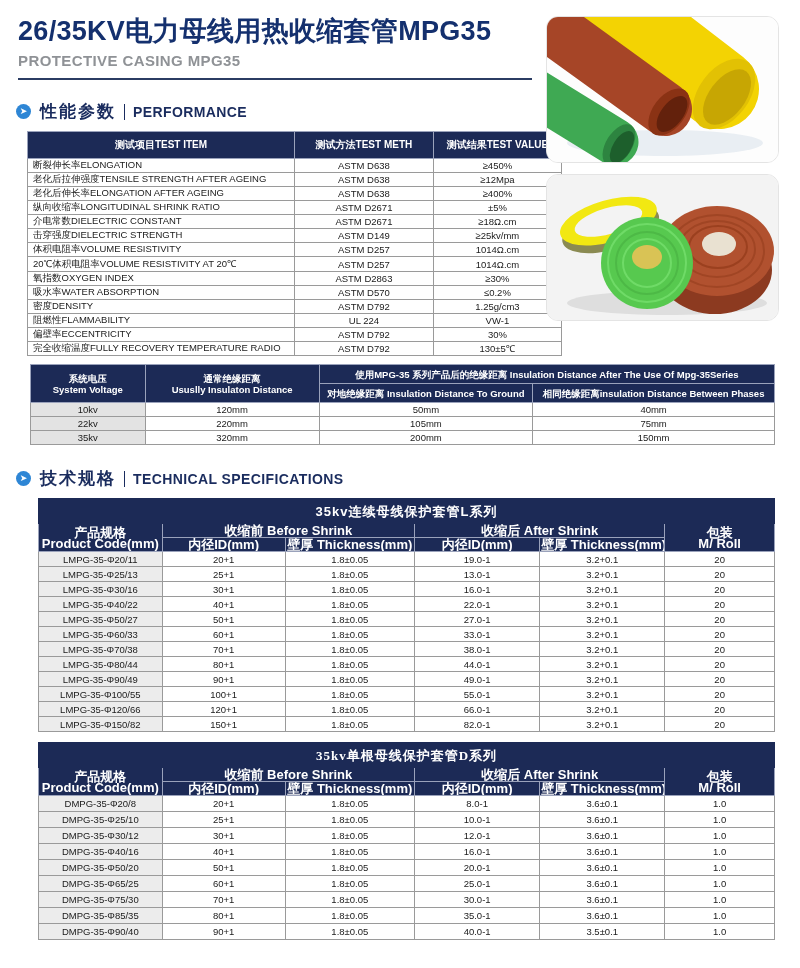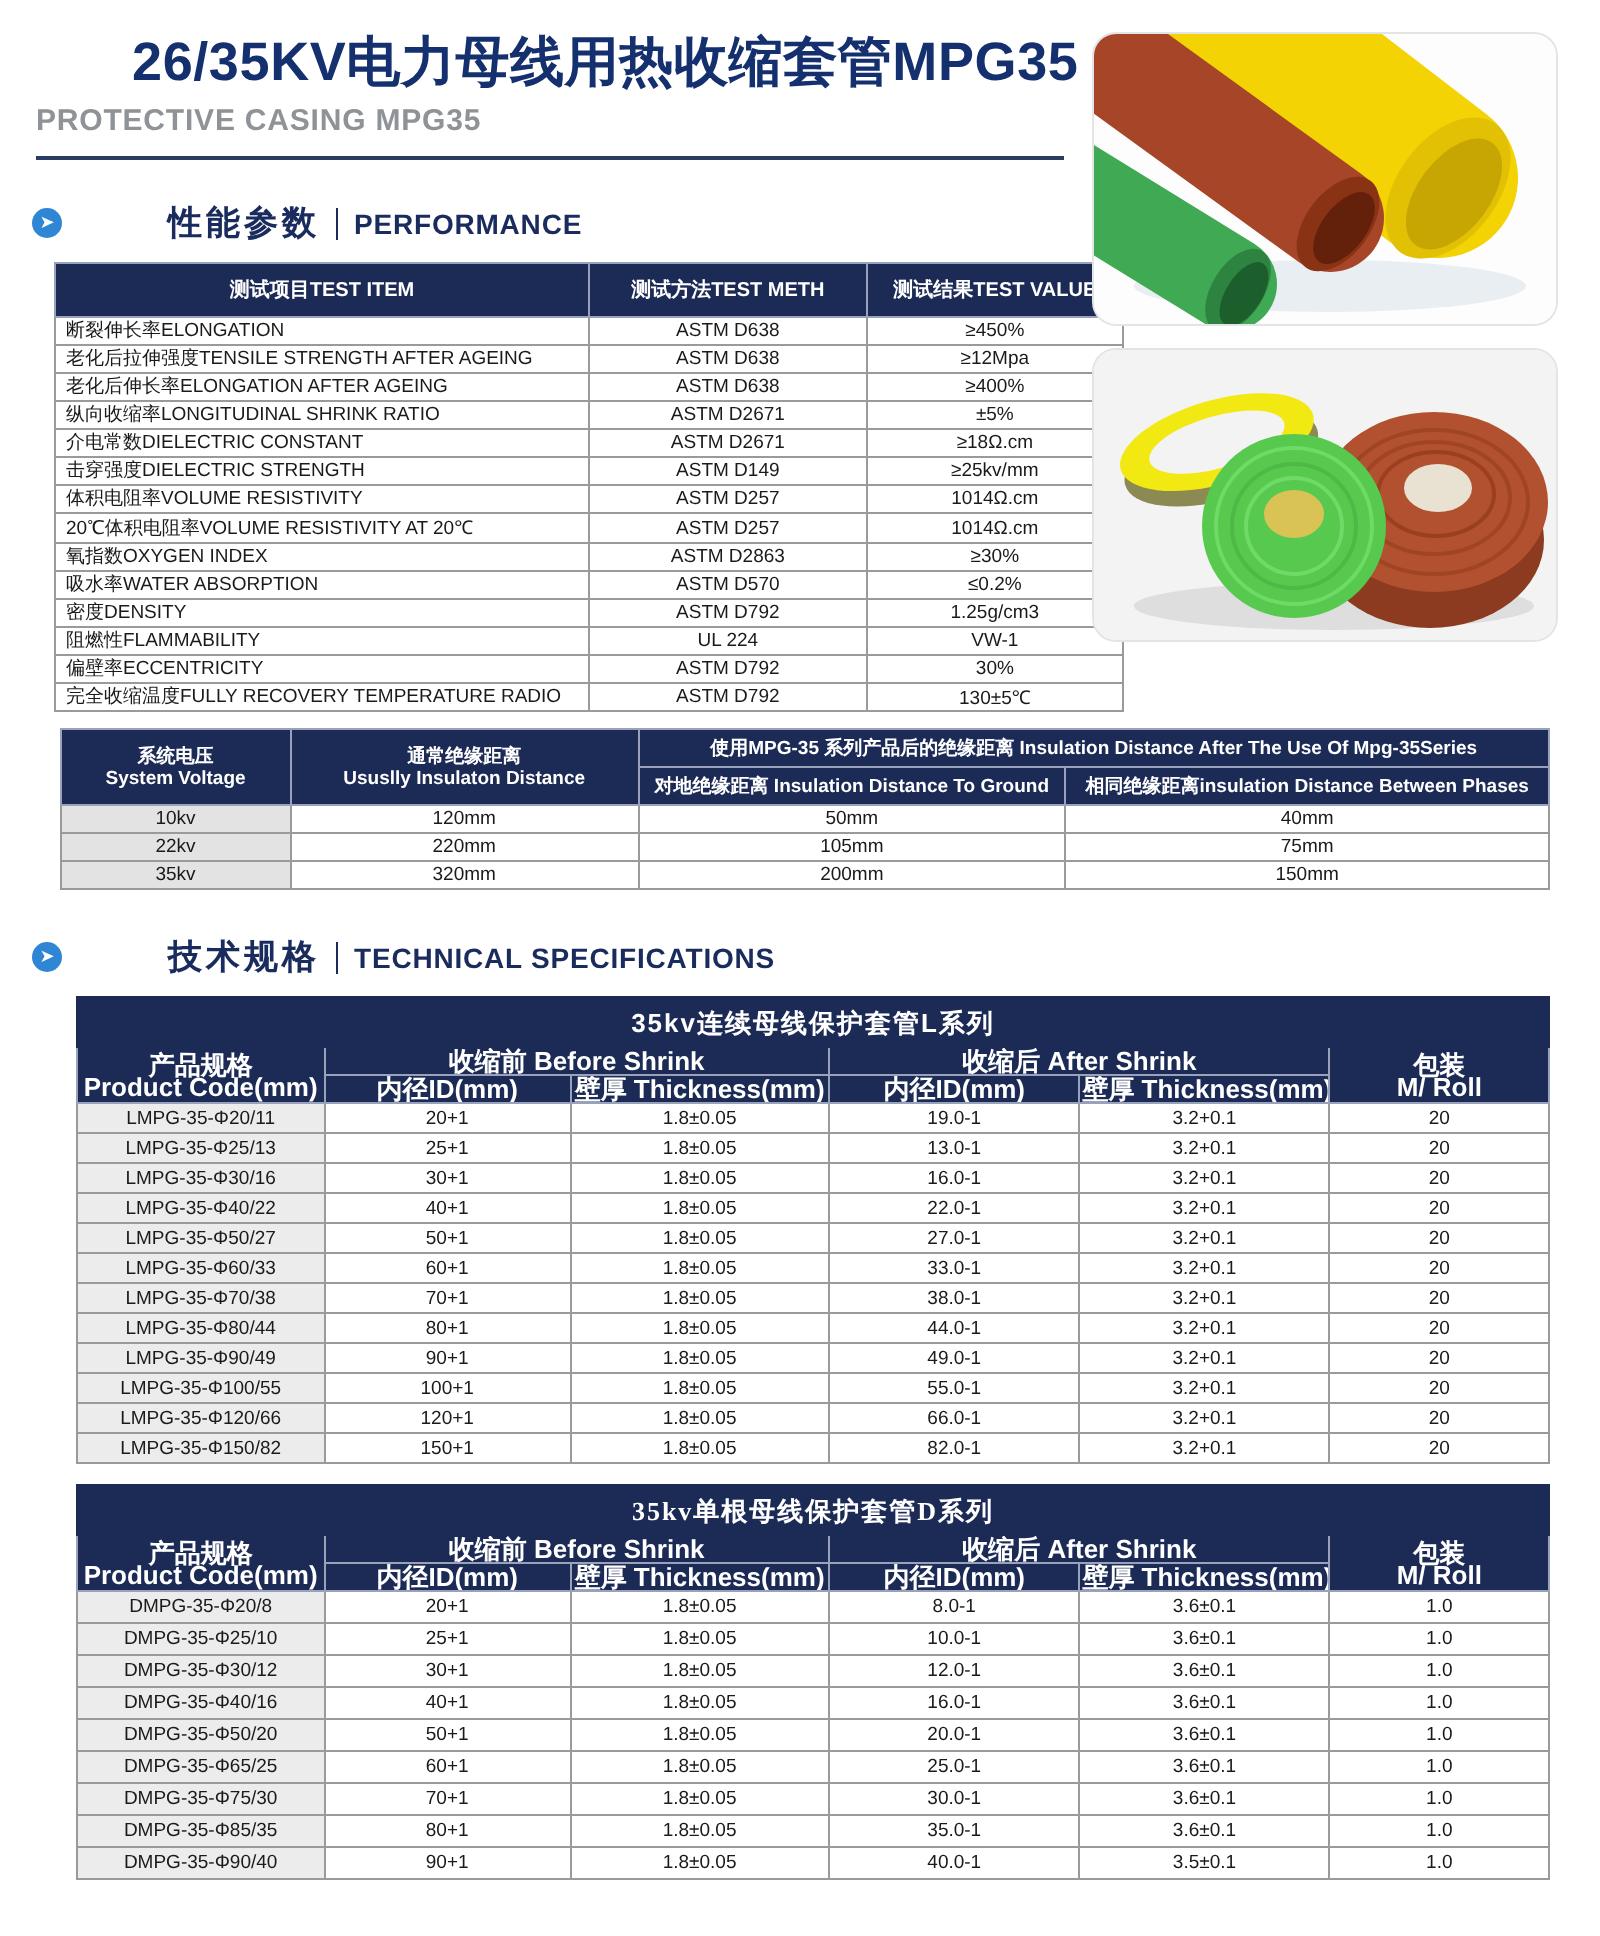--- a/index.html
+++ b/index.html
@@ -1,30 +1,30 @@
 <!DOCTYPE html>
 <html><head>
 <meta charset="utf-8">
 <style>
   html,body{margin:0;padding:0;background:#ffffff;}
   .page{position:relative;width:800px;height:968px;background:#ffffff;overflow:hidden;
         font-family:"Liberation Sans", sans-serif;color:#111;}
   
   .hdr{padding:16px 0 0 18px;}
-  .title{font-size:27px;font-weight:bold;color:#14306e;letter-spacing:.3px;line-height:30px;margin-left:48px;}
+  .title{font-size:27px;font-weight:bold;color:#14306e;letter-spacing:.3px;line-height:30px;}
   .subtitle{margin-top:5px;font-size:15px;font-weight:bold;color:#8f9296;line-height:19px;letter-spacing:.4px;}
   .rule{width:514px;height:2px;background:#2b3c63;margin:8px 0 0 18px;}
   
   .photos{position:absolute;top:16px;left:546px;display:flex;flex-direction:column;gap:11px;}
   .photo{width:231px;height:145px;border-radius:12px;overflow:hidden;border:1px solid #e4e4e4;background:#fff;}
   
   .sec{display:flex;align-items:baseline;margin:20px 0 8px 16px;}
   .bullet{align-self:center;width:15px;height:15px;border-radius:50%;background:#2e86d5;color:#fff;
           font-size:9px;line-height:15px;text-align:center;margin-right:9px;flex:0 0 auto;}
-  .sec-zh{font-size:17px;font-weight:bold;color:#1a2c5e;letter-spacing:2px;margin-left:44px;}
+  .sec-zh{font-size:17px;font-weight:bold;color:#1a2c5e;letter-spacing:2px;}
   .sec-en{font-size:14px;font-weight:bold;color:#1a2c5e;margin-left:8px;padding-left:8px;
           border-left:1px solid #1a2c5e;letter-spacing:.4px;}
   
   table{border-collapse:collapse;table-layout:fixed;}
   th,td{overflow:hidden;white-space:nowrap;}
   th{background:#1c2a56;color:#fff;font-weight:bold;border:1px solid #9aa2bb;}
   td{border:1px solid #9a9a9a;text-align:center;color:#1a1a1a;background:#fff;}
   
   .perf{margin-left:27px;width:535px;font-size:9.5px;}
   .perf th{height:24px;font-size:10px;}

